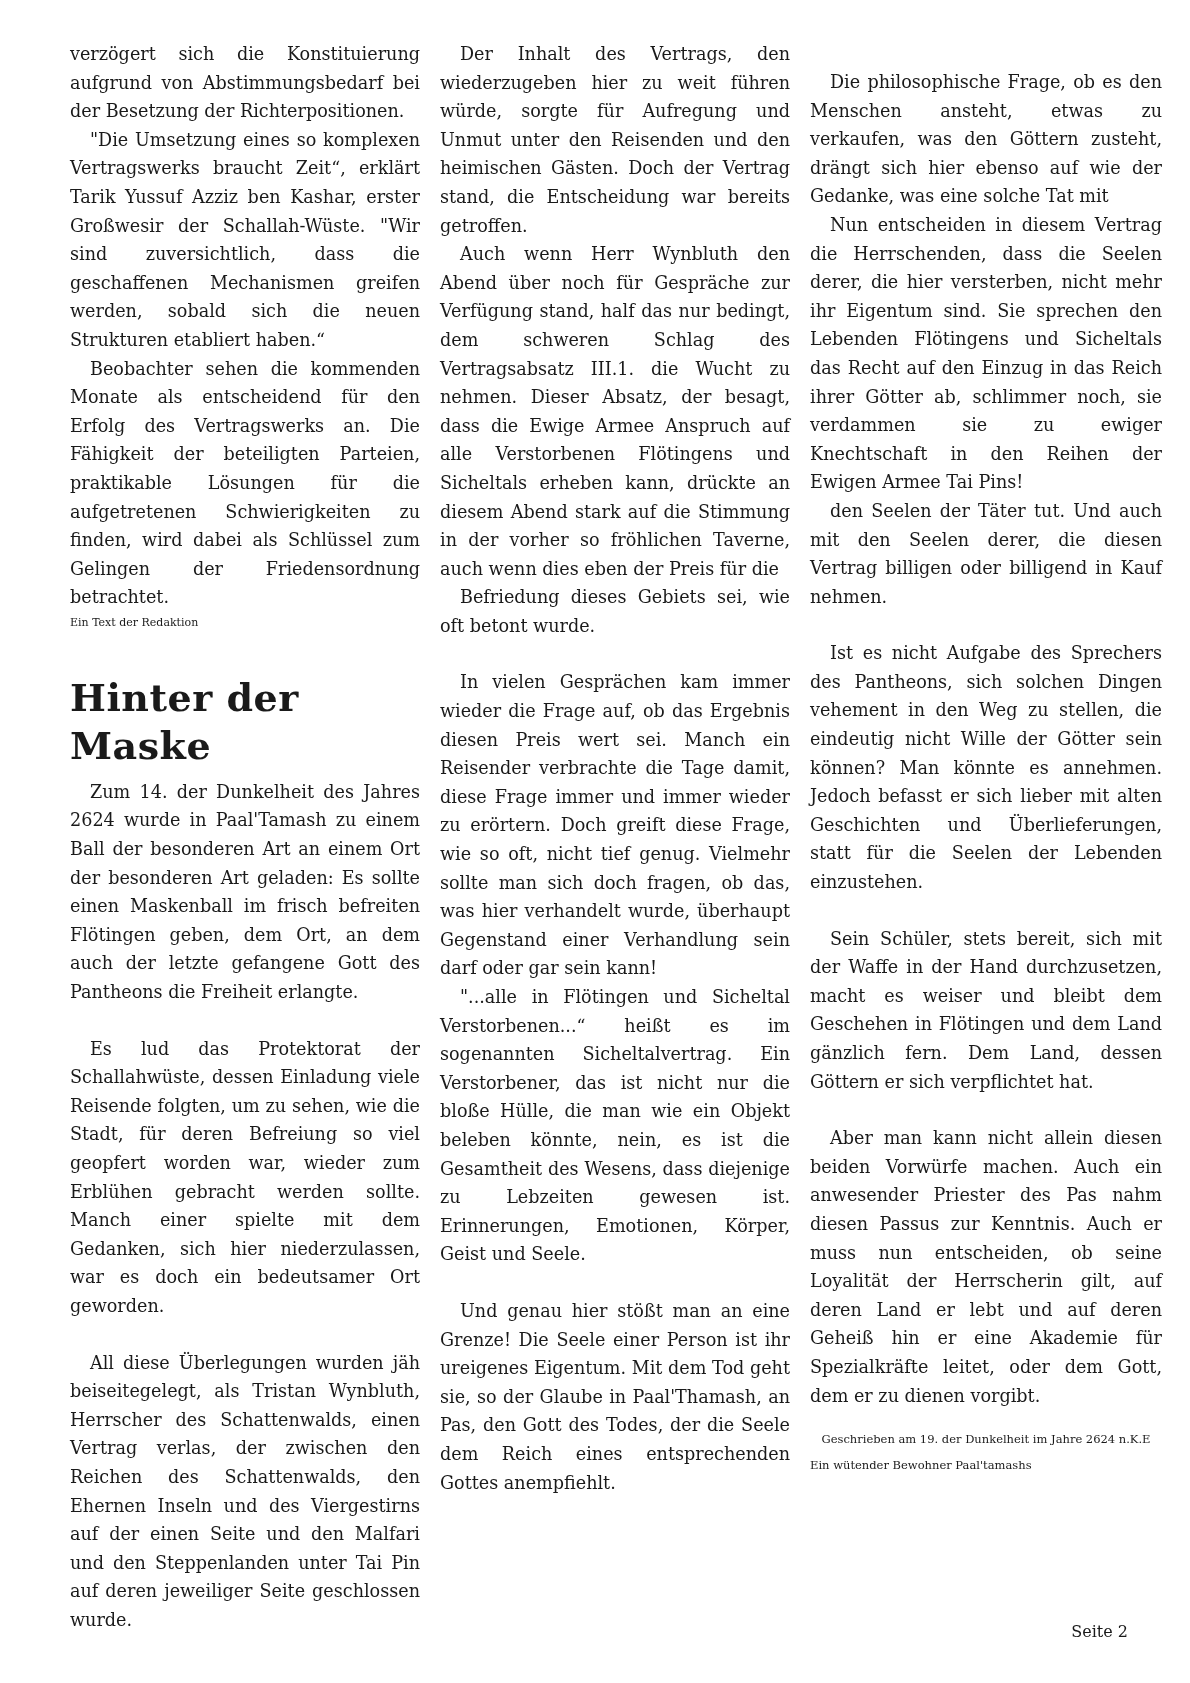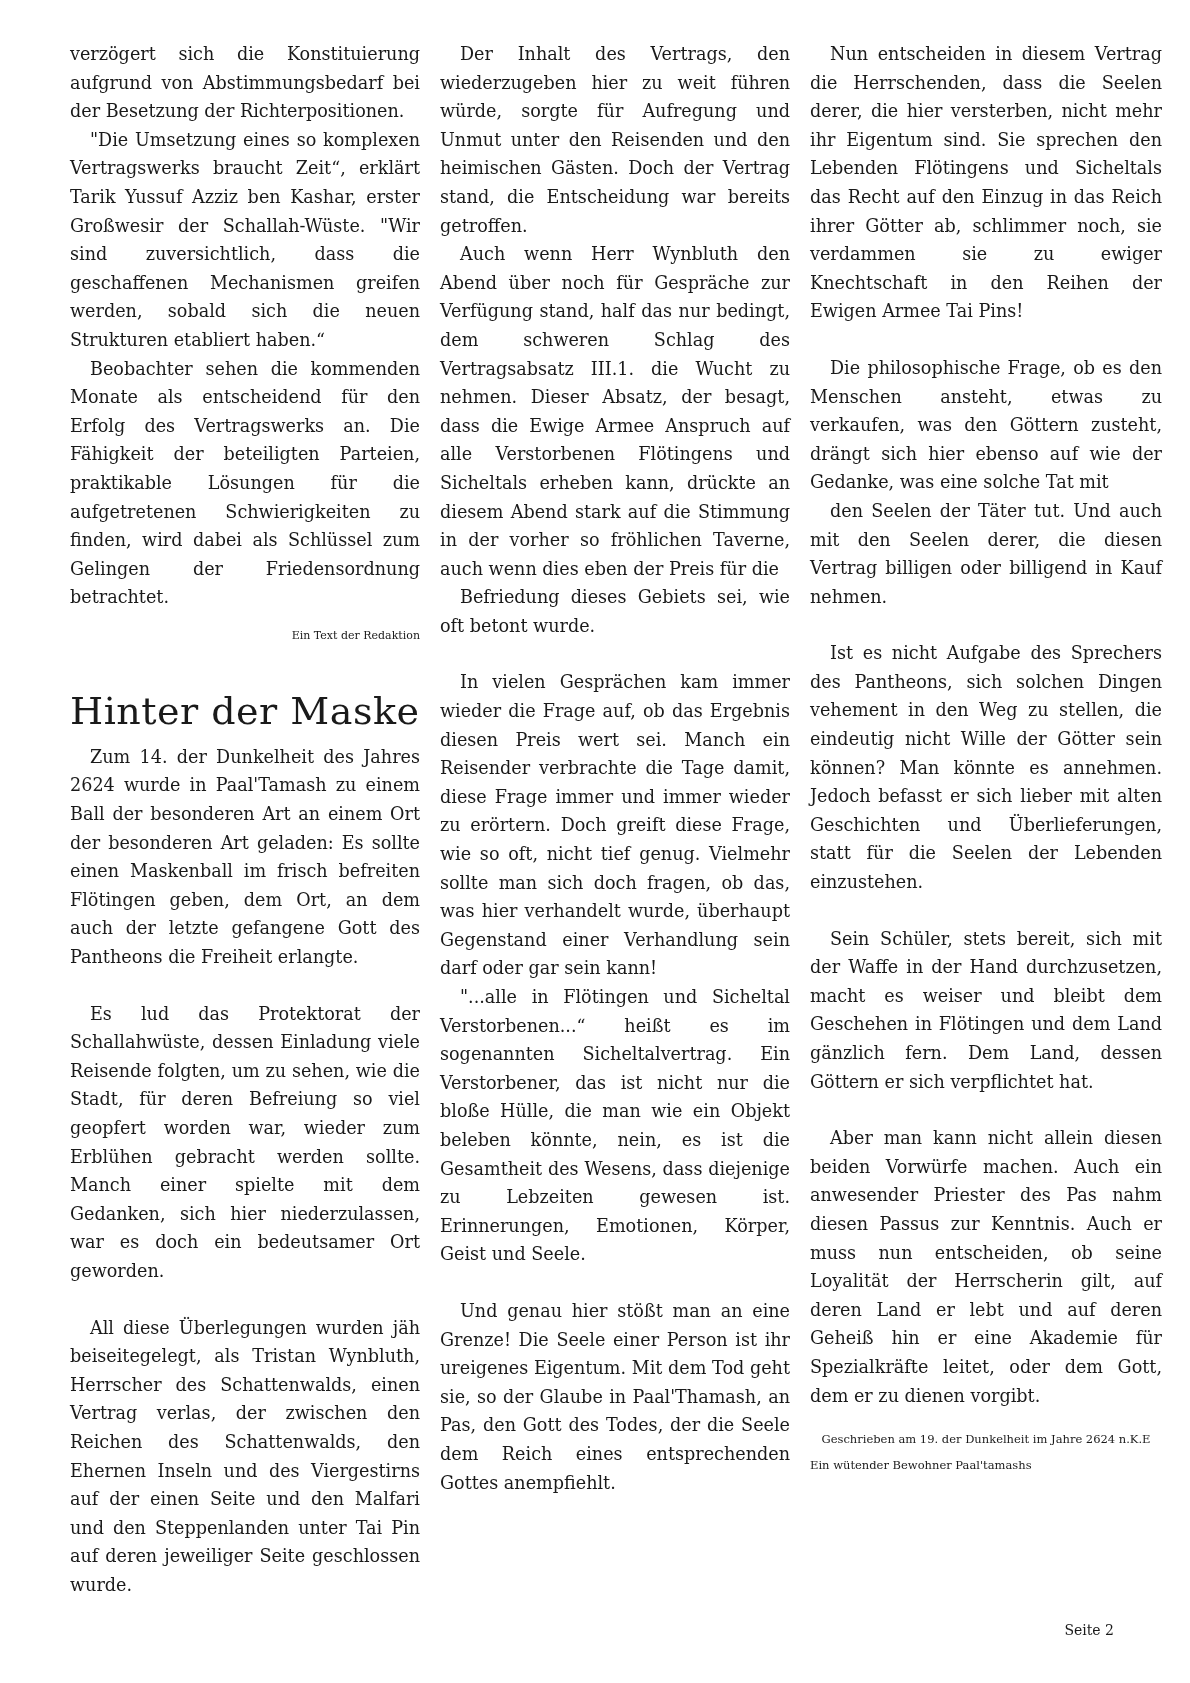--- a/index.html
+++ b/index.html
@@ -5,26 +5,26 @@
   html, body { margin: 0; padding: 0; background: #ffffff; }
   body { width: 1190px; height: 1683px; position: relative; overflow: hidden;
          font-family: "DejaVu Serif", "Liberation Serif", serif; color: #1a1a1a; }
   .col { position: absolute; top: 40px; width: 350px; }
   #col1 { left: 70px; }
   #col2 { left: 440px; }
   #col3 { left: 810px; width: 352px; }
   p { margin: 0; font-size: 17.6px; line-height: 28.6px; text-align: justify; hyphens: none; }
   p.indent { text-indent: 20px; }
   p.gap { margin-top: 28px; }
-  .credit { font-size: 11px; line-height: 18px; text-align: right; margin-top: 15px; }
-  h1 { font-family: "DejaVu Serif", "Liberation Serif", serif; font-weight: normal; font-size: 38px;
+  .credit { font-size: 11px; line-height: 18px; margin-top: 2px; }
+  h1 { font-family: "DejaVu Serif", "Liberation Serif", serif; font-weight: bold; font-size: 38px;
        line-height: 48px; margin: 42px 0 8px 0; letter-spacing: 0.5px; }
   .sig { font-size: 11.5px; line-height: 18px; text-align: center; margin-top: 20px; }
   .sig2 { font-size: 11.5px; line-height: 18px; margin-top: 8px; }
-  #page-number { position: absolute; right: 76px; top: 1622px; font-size: 14px; }
+  #page-number { position: absolute; right: 62px; top: 1622px; font-size: 16px; }
 </style>
 </head>
 <body>
 
 <div id="col1" class="col">
   <p>verzögert sich die Konstituierung aufgrund von Abstimmungsbedarf bei der Besetzung der Richterpositionen.</p>
   <p class="indent">"Die Umsetzung eines so komplexen Vertragswerks braucht Zeit“, erklärt Tarik Yussuf Azziz ben Kashar, erster Großwesir der Schallah-Wüste. "Wir sind zuversichtlich, dass die geschaffenen Mechanismen greifen werden, sobald sich die neuen Strukturen etabliert haben.“</p>
   <p class="indent">Beobachter sehen die kommenden Monate als entscheidend für den Erfolg des Vertragswerks an. Die Fähigkeit der beteiligten Parteien, praktikable Lösungen für die aufgetretenen Schwierigkeiten zu finden, wird dabei als Schlüssel zum Gelingen der Friedensordnung betrachtet.</p>
   <div class="credit">Ein Text der Redaktion</div>
   <h1>Hinter der Maske</h1>
@@ -36,22 +36,22 @@
 <div id="col2" class="col">
   <p class="indent">Der Inhalt des Vertrags, den wiederzugeben hier zu weit führen würde, sorgte für Aufregung und Unmut unter den Reisenden und den heimischen Gästen. Doch der Vertrag stand, die Entscheidung war bereits getroffen.</p>
   <p class="indent">Auch wenn Herr Wynbluth den Abend über noch für Gespräche zur Verfügung stand, half das nur bedingt, dem schweren Schlag des Vertragsabsatz III.1. die Wucht zu nehmen. Dieser Absatz, der besagt, dass die Ewige Armee Anspruch auf alle Verstorbenen Flötingens und Sicheltals erheben kann, drückte an diesem Abend stark auf die Stimmung in der vorher so fröhlichen Taverne, auch wenn dies eben der Preis für die</p>
   <p class="indent">Befriedung dieses Gebiets sei, wie oft betont wurde.</p>
   <p class="indent gap">In vielen Gesprächen kam immer wieder die Frage auf, ob das Ergebnis diesen Preis wert sei. Manch ein Reisender verbrachte die Tage damit, diese Frage immer und immer wieder zu erörtern. Doch greift diese Frage, wie so oft, nicht tief genug. Vielmehr sollte man sich doch fragen, ob das, was hier verhandelt wurde, überhaupt Gegenstand einer Verhandlung sein darf oder gar sein kann!</p>
   <p class="indent">"...alle in Flötingen und Sicheltal Verstorbenen...“ heißt es im sogenannten Sicheltalvertrag. Ein Verstorbener, das ist nicht nur die bloße Hülle, die man wie ein Objekt beleben könnte, nein, es ist die Gesamtheit des Wesens, dass diejenige zu Lebzeiten gewesen ist. Erinnerungen, Emotionen, Körper, Geist und Seele.</p>
   <p class="indent gap">Und genau hier stößt man an eine Grenze! Die Seele einer Person ist ihr ureigenes Eigentum. Mit dem Tod geht sie, so der Glaube in Paal'Thamash, an Pas, den Gott des Todes, der die Seele dem Reich eines entsprechenden Gottes anempfiehlt.</p>
 </div>
 
 <div id="col3" class="col">
+  <p class="indent gap">Die philosophische Frage, ob es den Menschen ansteht, etwas zu verkaufen, was den Göttern zusteht, drängt sich hier ebenso auf wie der Gedanke, was eine solche Tat mit</p>
   <p class="indent">Nun entscheiden in diesem Vertrag die Herrschenden, dass die Seelen derer, die hier versterben, nicht mehr ihr Eigentum sind. Sie sprechen den Lebenden Flötingens und Sicheltals das Recht auf den Einzug in das Reich ihrer Götter ab, schlimmer noch, sie verdammen sie zu ewiger Knechtschaft in den Reihen der Ewigen Armee Tai Pins!</p>
-  <p class="indent gap">Die philosophische Frage, ob es den Menschen ansteht, etwas zu verkaufen, was den Göttern zusteht, drängt sich hier ebenso auf wie der Gedanke, was eine solche Tat mit</p>
   <p class="indent">den Seelen der Täter tut. Und auch mit den Seelen derer, die diesen Vertrag billigen oder billigend in Kauf nehmen.</p>
   <p class="indent gap">Ist es nicht Aufgabe des Sprechers des Pantheons, sich solchen Dingen vehement in den Weg zu stellen, die eindeutig nicht Wille der Götter sein können? Man könnte es annehmen. Jedoch befasst er sich lieber mit alten Geschichten und Überlieferungen, statt für die Seelen der Lebenden einzustehen.</p>
   <p class="indent gap">Sein Schüler, stets bereit, sich mit der Waffe in der Hand durchzusetzen, macht es weiser und bleibt dem Geschehen in Flötingen und dem Land gänzlich fern. Dem Land, dessen Göttern er sich verpflichtet hat.</p>
   <p class="indent gap">Aber man kann nicht allein diesen beiden Vorwürfe machen. Auch ein anwesender Priester des Pas nahm diesen Passus zur Kenntnis. Auch er muss nun entscheiden, ob seine Loyalität der Herrscherin gilt, auf deren Land er lebt und auf deren Geheiß hin er eine Akademie für Spezialkräfte leitet, oder dem Gott, dem er zu dienen vorgibt.</p>
   <div class="sig">Geschrieben am 19. der Dunkelheit im Jahre 2624 n.K.E</div>
   <div class="sig2">Ein wütender Bewohner Paal'tamashs</div>
 </div>
 
 <div id="page-number">Seite 2</div>
 

